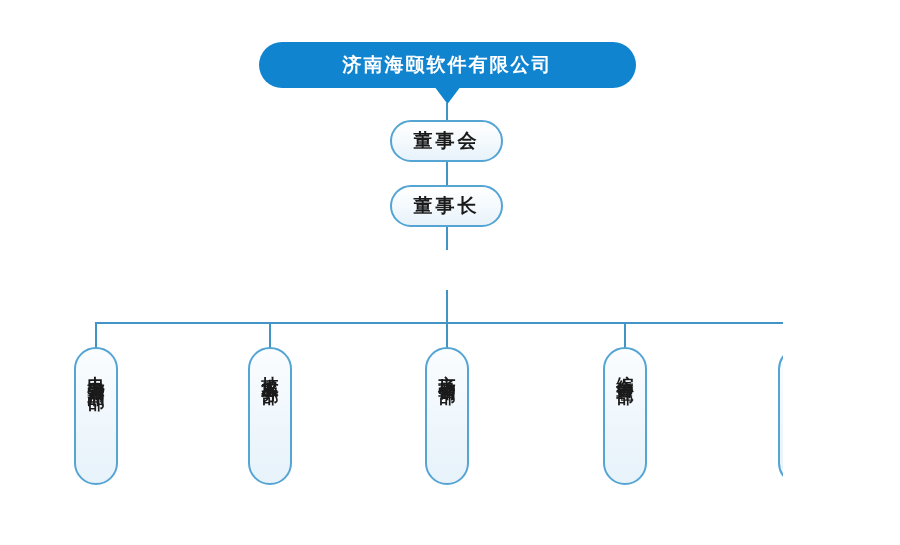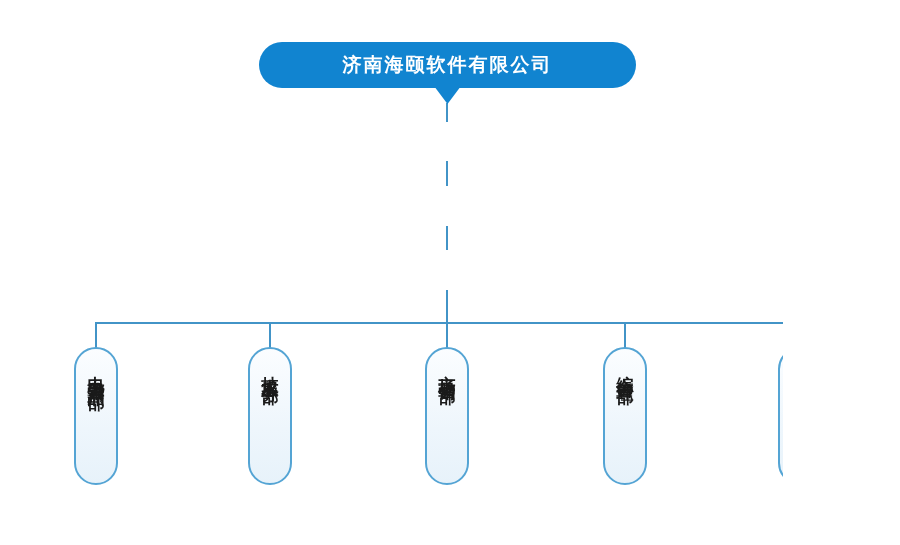--- a/index.html
+++ b/index.html
@@ -119,20 +119,26 @@
   <div class="line vline" style="left:269px; top:322px; height:27px;"></div>
   <div class="line vline" style="left:446px; top:322px; height:27px;"></div>
   <div class="line vline" style="left:624px; top:322px; height:27px;"></div>
   <div class="line vline" style="left:799px; top:322px; height:27px;"></div>
 
   <div class="root-node">
     <span>济南海颐软件有限公司</span>
   </div>
   <div class="root-pointer"></div>
 
+  <div class="mid-node n1">
+    <span>董事会</span>
+  </div>
+  <div class="mid-node n2">
+    <span>董事长</span>
+  </div>
 
   <div class="dept-node d1">
     <span class="dept-label">电力营销产品部</span>
   </div>
   <div class="dept-node d2">
     <span class="dept-label">技术服务部</span>
   </div>
   <div class="dept-node d3">
     <span class="dept-label">市场营销部</span>
   </div>

